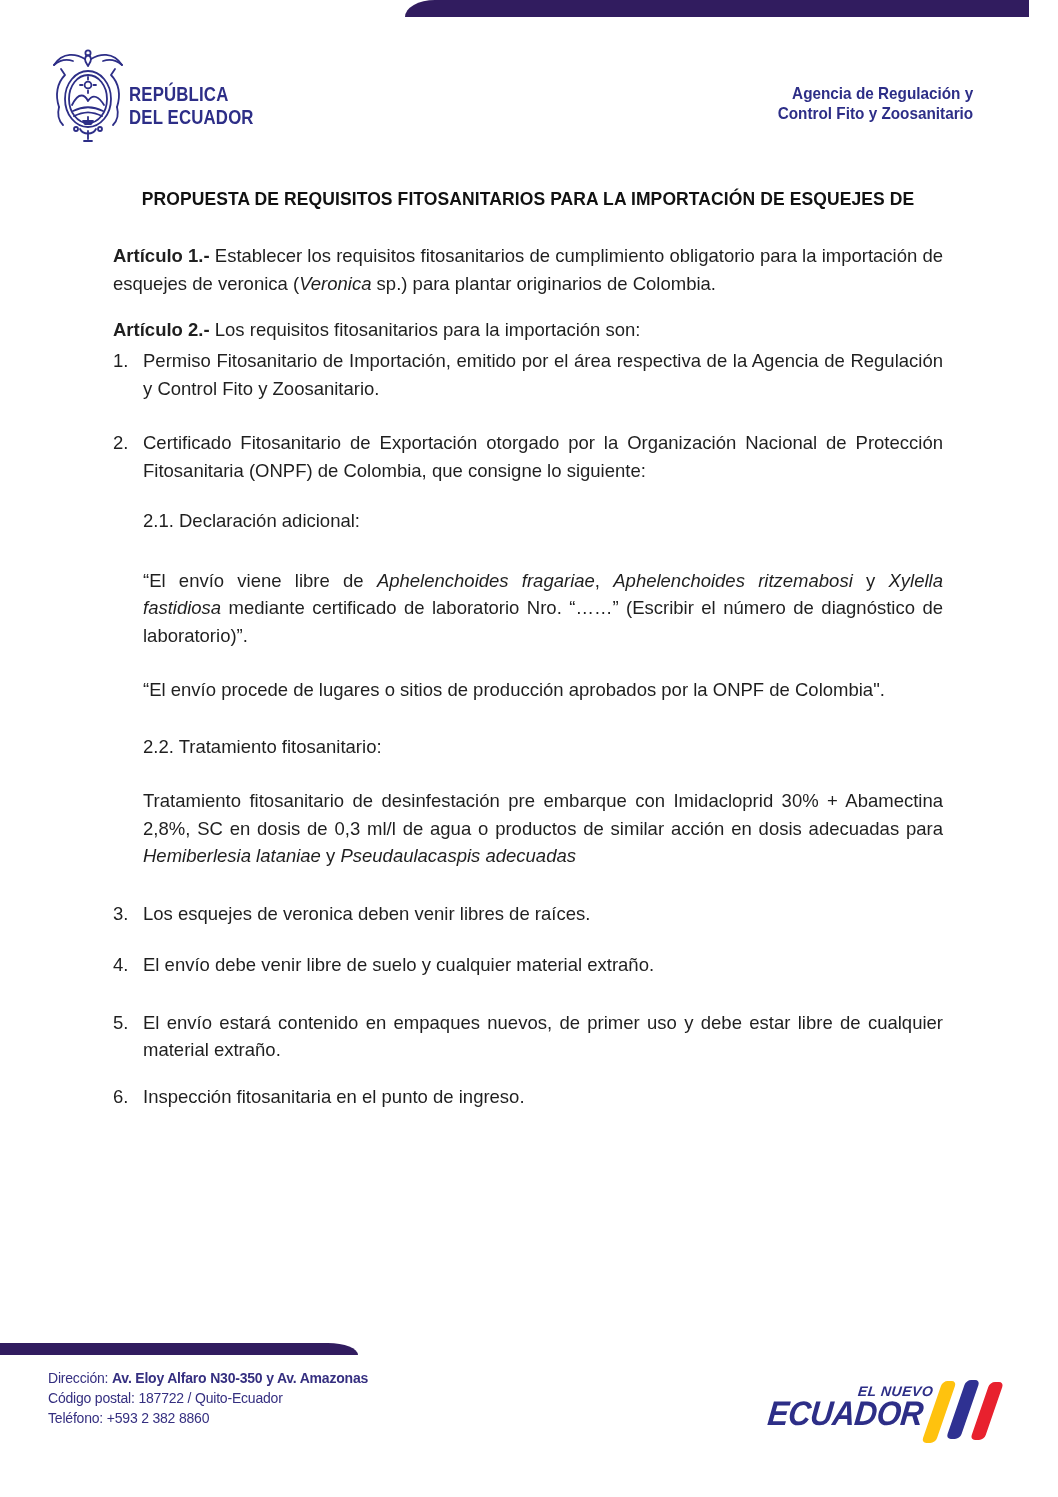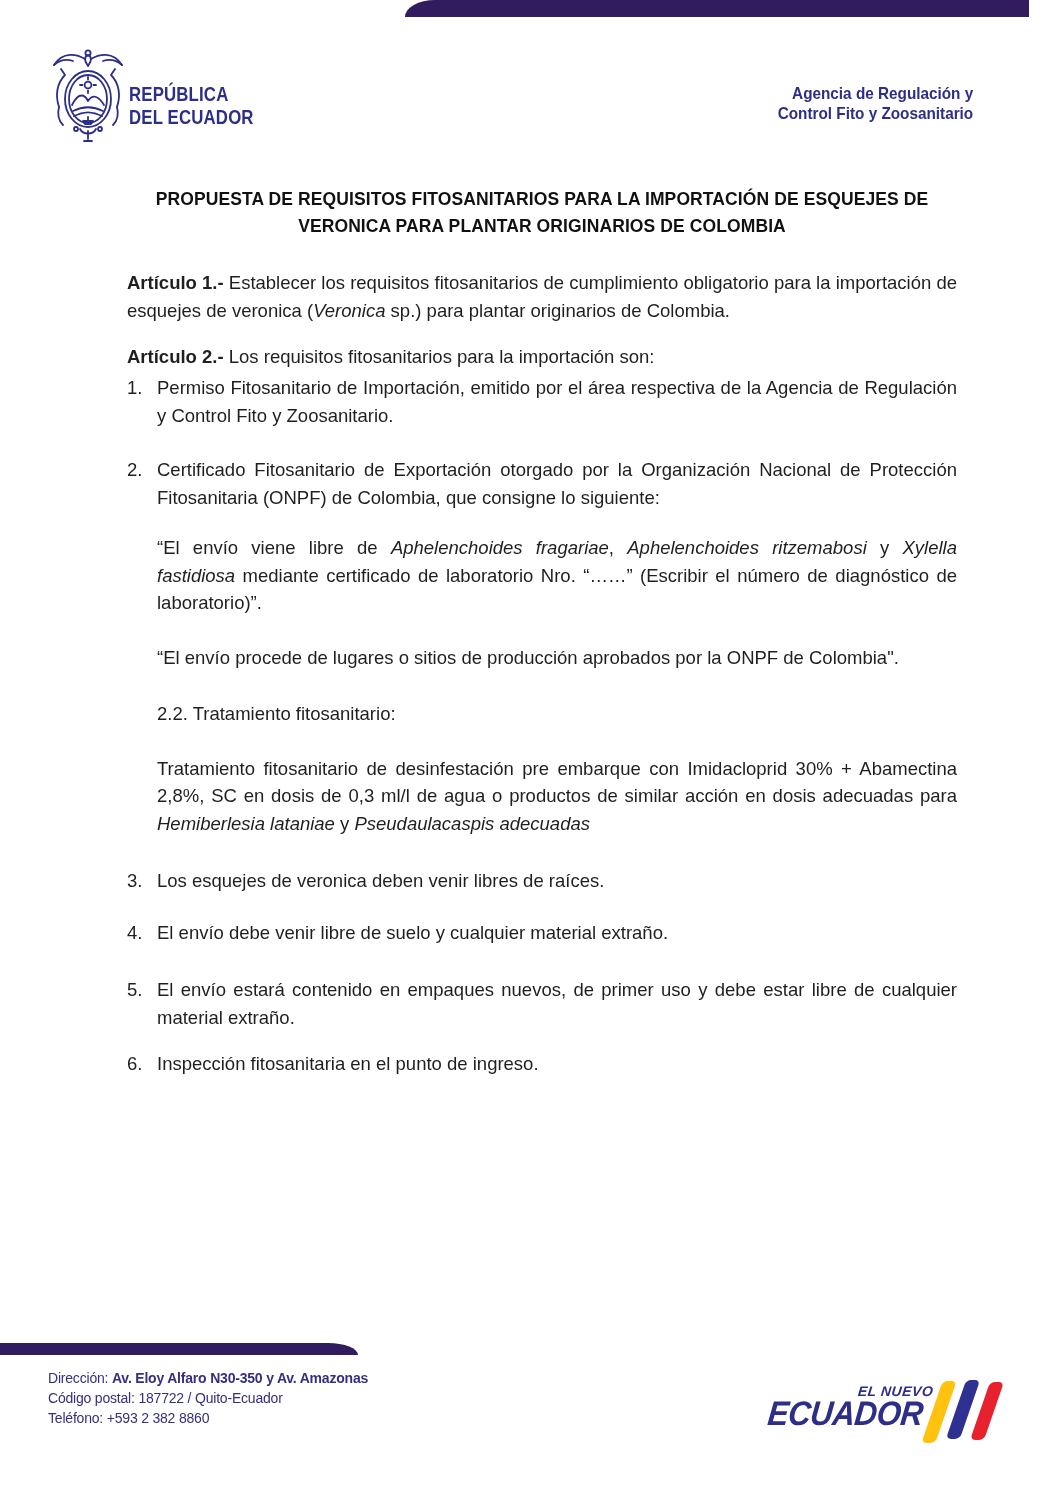--- a/index.html
+++ b/index.html
@@ -27,21 +27,21 @@
     position:absolute;left:129px;top:82px;color:var(--brand_blue);
     font-weight:bold;font-size:21px;line-height:23px;letter-spacing:.2px;
     transform:scaleX(.8);transform-origin:left top;white-space:nowrap;
   }
   .agency{
     position:absolute;right:56px;top:84px;color:var(--brand_blue);text-align:right;
     font-weight:bold;font-size:17px;line-height:20px;
     transform:scaleX(.9);transform-origin:right top;white-space:nowrap;
   }
   
-  .content{position:absolute;left:127px;top:186px;width:830px;font-size:18.5px;line-height:27.5px;}
+  .content{position:absolute;left:113px;top:186px;width:830px;font-size:18.5px;line-height:27.5px;}
   .title{
     text-align:center;font-weight:bold;font-size:17.5px;line-height:27px;
     color:#111;margin-bottom:29px;letter-spacing:.1px;
   }
   .para,.sub,.li-text{text-align:justify;}
   .li{display:flex;}
   .num{flex:none;width:30px;}
   .sub{margin-left:30px;}
   .b0{margin-bottom:16px}.b1{margin-bottom:4px}.b2{margin-bottom:27px}
   .b3{margin-bottom:23px}.b4{margin-bottom:32px}.b5{margin-bottom:27px}
@@ -115,36 +115,36 @@
   </div>
 
   <div class="agency">
     <div>Agencia de Regulación y</div>
     <div>Control Fito y Zoosanitario</div>
   </div>
 
   <main class="content">
     <div class="title">
       <div>PROPUESTA DE REQUISITOS FITOSANITARIOS PARA LA IMPORTACIÓN DE ESQUEJES DE</div>
-      <div>VERONICA PARA PLANTAR ORIGINARIOS DE COLOMBIA</div>
     </div>
 
     <p class="para b0"><span style="font-weight: 700;">Artículo 1.- </span><span>Establecer los requisitos fitosanitarios de cumplimiento obligatorio para la importación de esquejes de veronica (</span><span style="font-style: italic;">Veronica</span><span> sp.) para plantar originarios de Colombia.</span></p>
     <p class="para b1"><span style="font-weight: 700;">Artículo 2.- </span><span>Los requisitos fitosanitarios para la importación son:</span></p>
 
     <div class="li b2">
       <span class="num">1.</span>
       <div class="li-text"><span>Permiso Fitosanitario de Importación, emitido por el área respectiva de la Agencia de Regulación y Control Fito y Zoosanitario.</span></div>
     </div>
 
     <div class="li b3">
       <span class="num">2.</span>
       <div class="li-text"><span>Certificado Fitosanitario de Exportación otorgado por la Organización Nacional de Protección Fitosanitaria (ONPF) de Colombia, que consigne lo siguiente:</span></div>
     </div>
 
+    <div class="sub b4"><span>2.1. Declaración adicional:</span></div>
     <div class="sub b5"><span>“El envío viene libre de </span><span style="font-style: italic;">Aphelenchoides fragariae</span><span>, </span><span style="font-style: italic;">Aphelenchoides ritzemabosi</span><span> y </span><span style="font-style: italic;">Xylella fastidiosa</span><span> mediante certificado de laboratorio Nro. “……” (Escribir el número de diagnóstico de laboratorio)”.</span></div>
     <div class="sub b6"><span>“El envío procede de lugares o sitios de producción aprobados por la ONPF de Colombia".</span></div>
     <div class="sub b7"><span>2.2. Tratamiento fitosanitario:</span></div>
     <div class="sub b8"><span>Tratamiento fitosanitario de desinfestación pre embarque con Imidacloprid 30% + Abamectina 2,8%, SC en dosis de 0,3 ml/l de agua o productos de similar acción en dosis adecuadas para </span><span style="font-style: italic;">Hemiberlesia lataniae</span><span> y </span><span style="font-style: italic;">Pseudaulacaspis adecuadas</span></div>
 
     <div class="li b9">
       <span class="num">3.</span>
       <div class="li-text"><span>Los esquejes de veronica deben venir libres de raíces.</span></div>
     </div>
 

